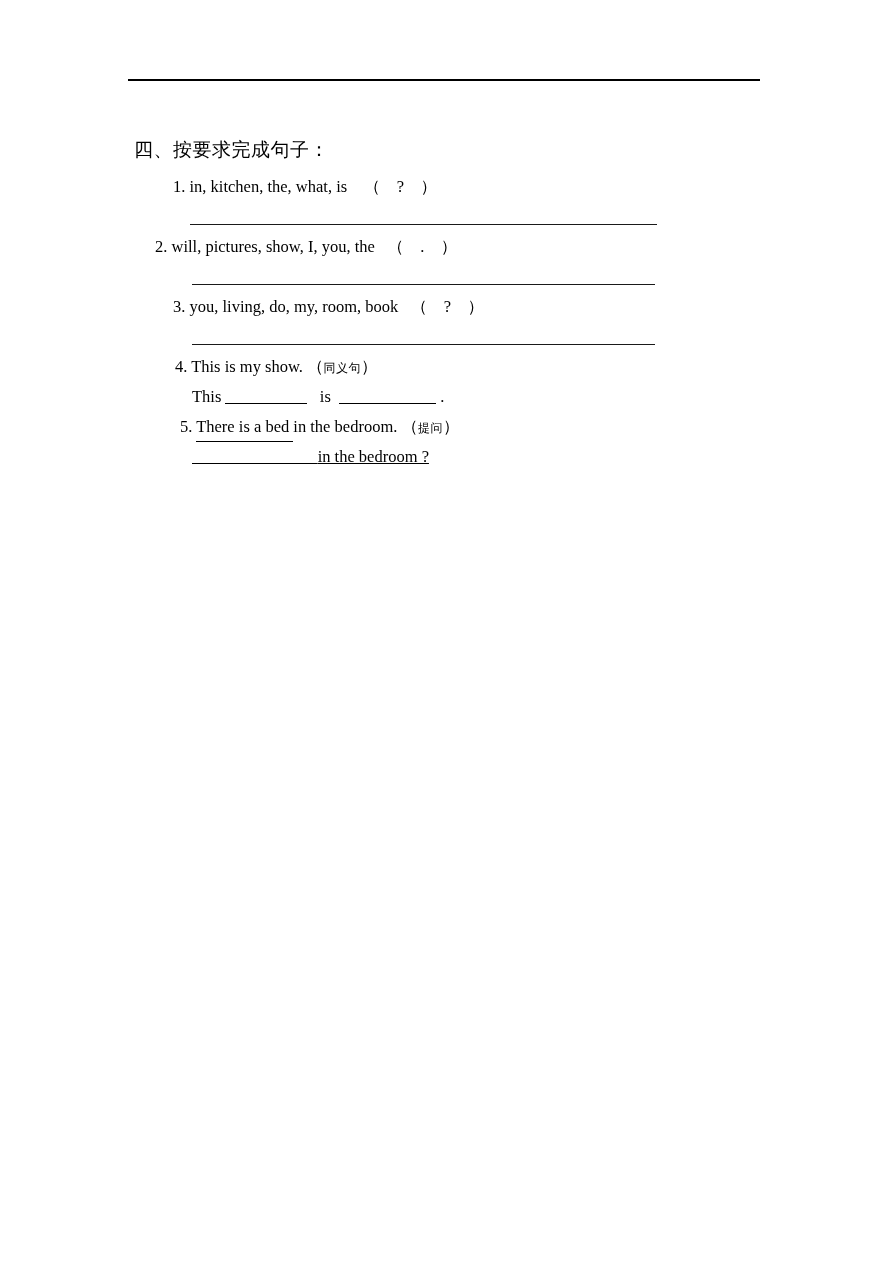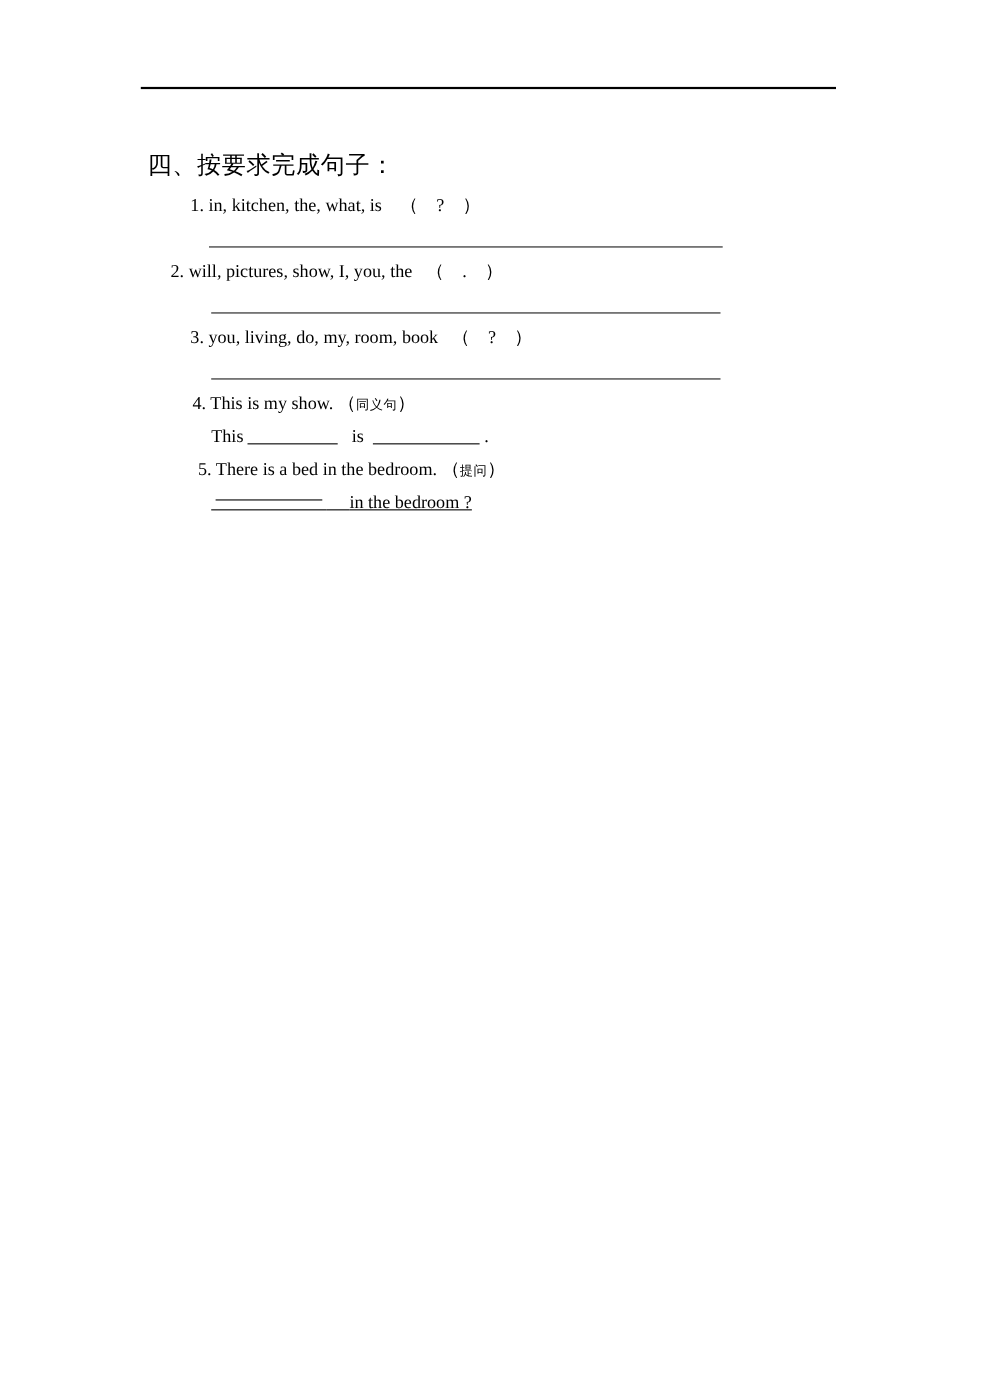--- a/index.html
+++ b/index.html
@@ -31,21 +31,21 @@
     width: 632px;
     height: 0;
     border-top: 2px solid #000000;
   }
 
   
   .section-heading {
     position: absolute;
     left: 134px;
     top: 138px;
-    font-size: 22px;
+    font-size: 19px;
     line-height: 24px;
     letter-spacing: 0.5px;
     white-space: pre;
   }
 
   
   .q {
     position: absolute;
     font-size: 16.5px;
     line-height: 22px;
@@ -75,21 +75,21 @@
     border-bottom: 1.3px solid #000000;
     height: 15px;
     vertical-align: -2px;
   }
   .blank-a { width: 82px; }
   .blank-b { width: 97px; }
   .blank-c { width: 105px; }
 
   .underlined {
     border-bottom: 1.2px solid #000000;
-    padding-bottom: 18px;
+    padding-bottom: 5px;
   }
 </style>
 </head>
 <body>
 
 <div class="page">
 
   <div class="header-rule"></div>
 
   <div class="section-heading">四、按要求完成句子：</div>

